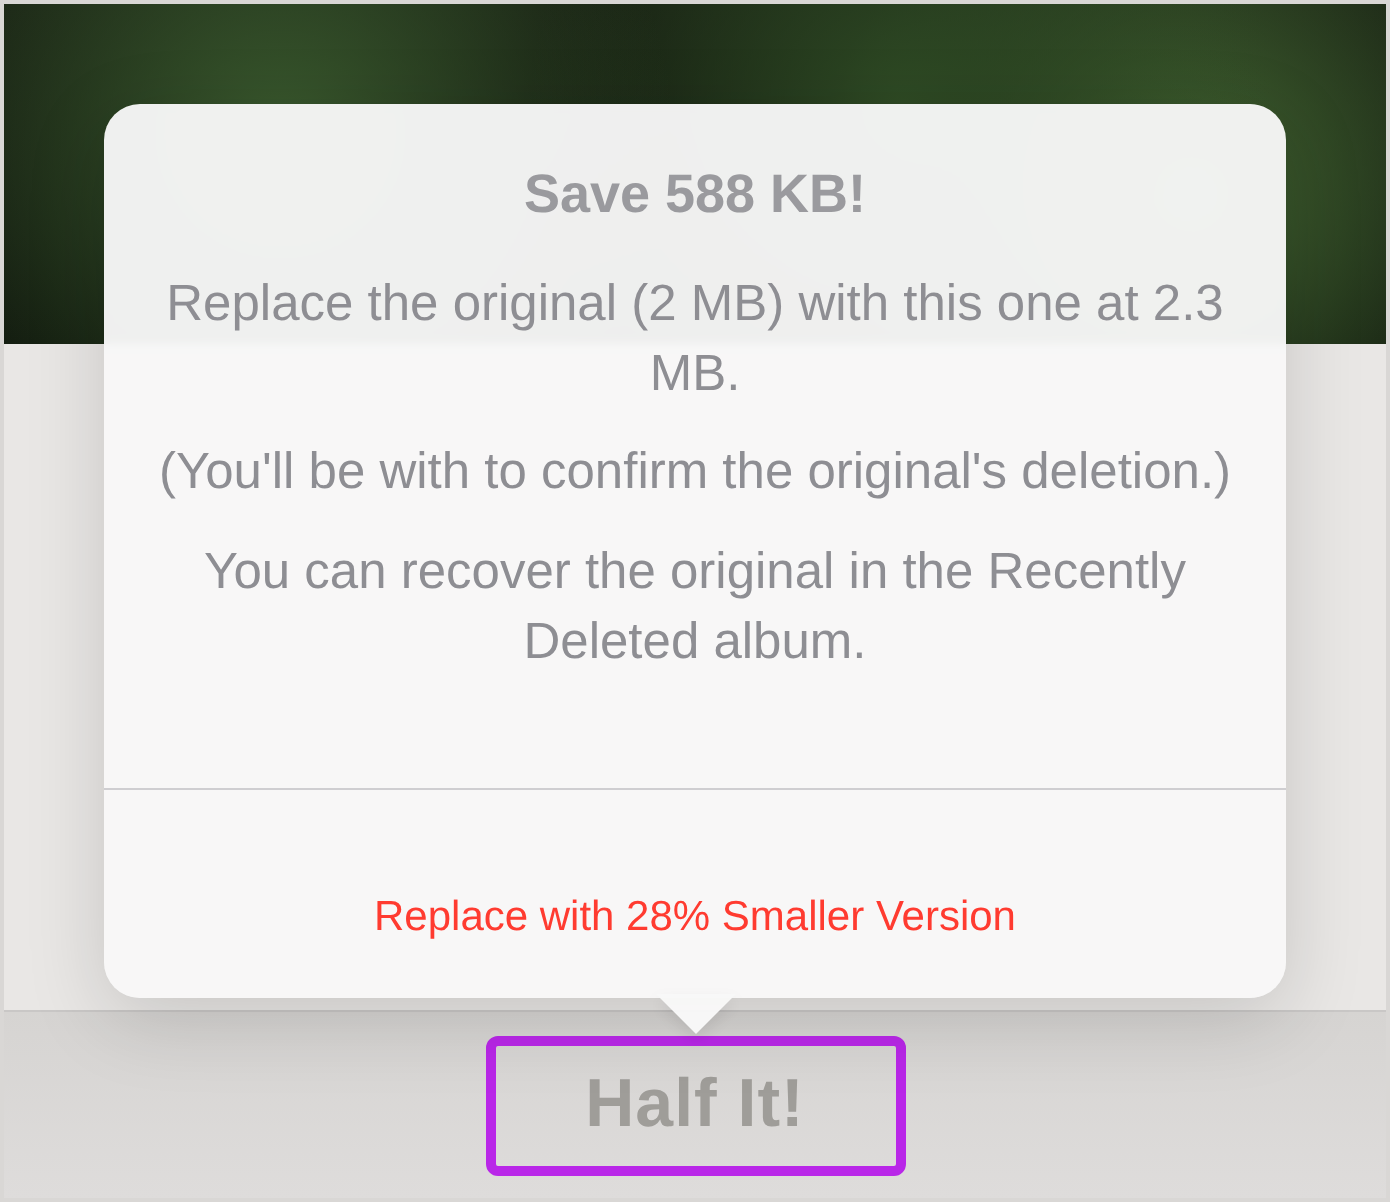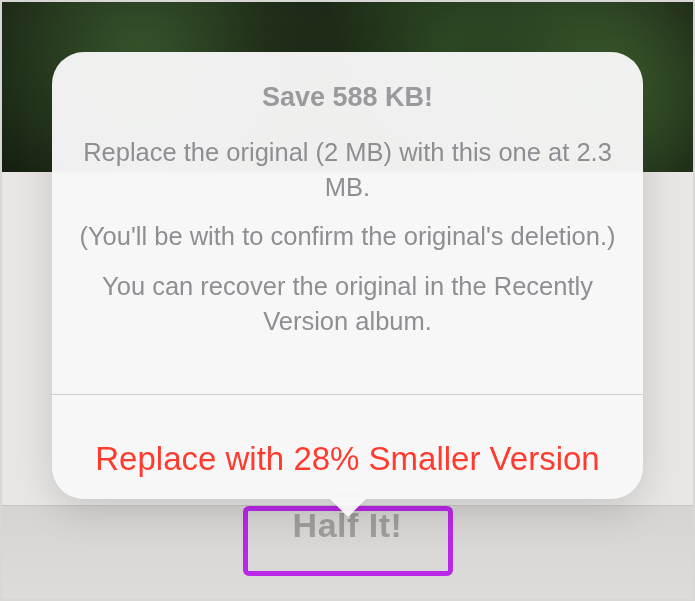--- a/index.html
+++ b/index.html
@@ -25,21 +25,21 @@
 
     
     .toolbar {
       position: absolute;
       left: 0; right: 0;
       bottom: 0;
       height: 94px;
       background: linear-gradient(180deg, #d6d4d2 0%, #dedcdb 100%);
       border-top: 1px solid #c9c7c6;
       display: flex;
-      align-items: flex-start;
+      align-items: center;
       justify-content: center;
     }
     .toolbar-label {
       font-size: 34px;
       font-weight: 600;
       color: #9f9d99;
       letter-spacing: 0.5px;
     }
     .highlight-box {
       position: absolute;
@@ -51,21 +51,21 @@
     }
 
     
     .popover {
       position: absolute;
       top: 50px;
       left: 50px;
       right: 50px;
       bottom: 100px;
       background: rgba(248,248,248,0.96);
-      border-radius: 32px;
+      border-radius: 18px;
       box-shadow: 0 10px 40px rgba(0,0,0,0.15);
       display: flex;
       flex-direction: column;
       overflow: visible;
       backdrop-filter: blur(2px);
       gap: 24px;
     }
 
     .popover-body {
       flex: 1;
@@ -94,21 +94,21 @@
       height: 1px;
       background: #cfced1;
       width: 100%;
     }
 
     .popover-action {
       height: 80px;
       display: flex;
       align-items: center;
       justify-content: center;
-      font-size: 33px;
+      font-size: 21px;
       font-weight: 400;
       color: #ff3b30;
       cursor: pointer;
       border-bottom-left-radius: 18px;
       border-bottom-right-radius: 18px;
     }
 
     
     .popover-tip {
       position: absolute;
@@ -130,18 +130,18 @@
 <div class="toolbar">
   <div class="toolbar-label">Half It!</div>
   <div class="highlight-box"></div>
 </div>
 
 <div class="popover">
   <div class="popover-body">
     <div class="popover-title">Save 588 KB!</div>
     <div class="popover-msg">Replace the original (2 MB) with this one at 2.3 MB.</div>
     <div class="popover-msg">(You'll be with to confirm the original's deletion.)</div>
-    <div class="popover-msg">You can recover the original in the Recently Version album.</div>
+    <div class="popover-msg">You can recover the original in the Recently Deleted album.</div>
   </div>
   <div class="popover-sep"></div>
   <div class="popover-action">Replace with 28% Smaller Version</div>
   <div class="popover-tip"></div>
 </div>
 
 </body></html>

